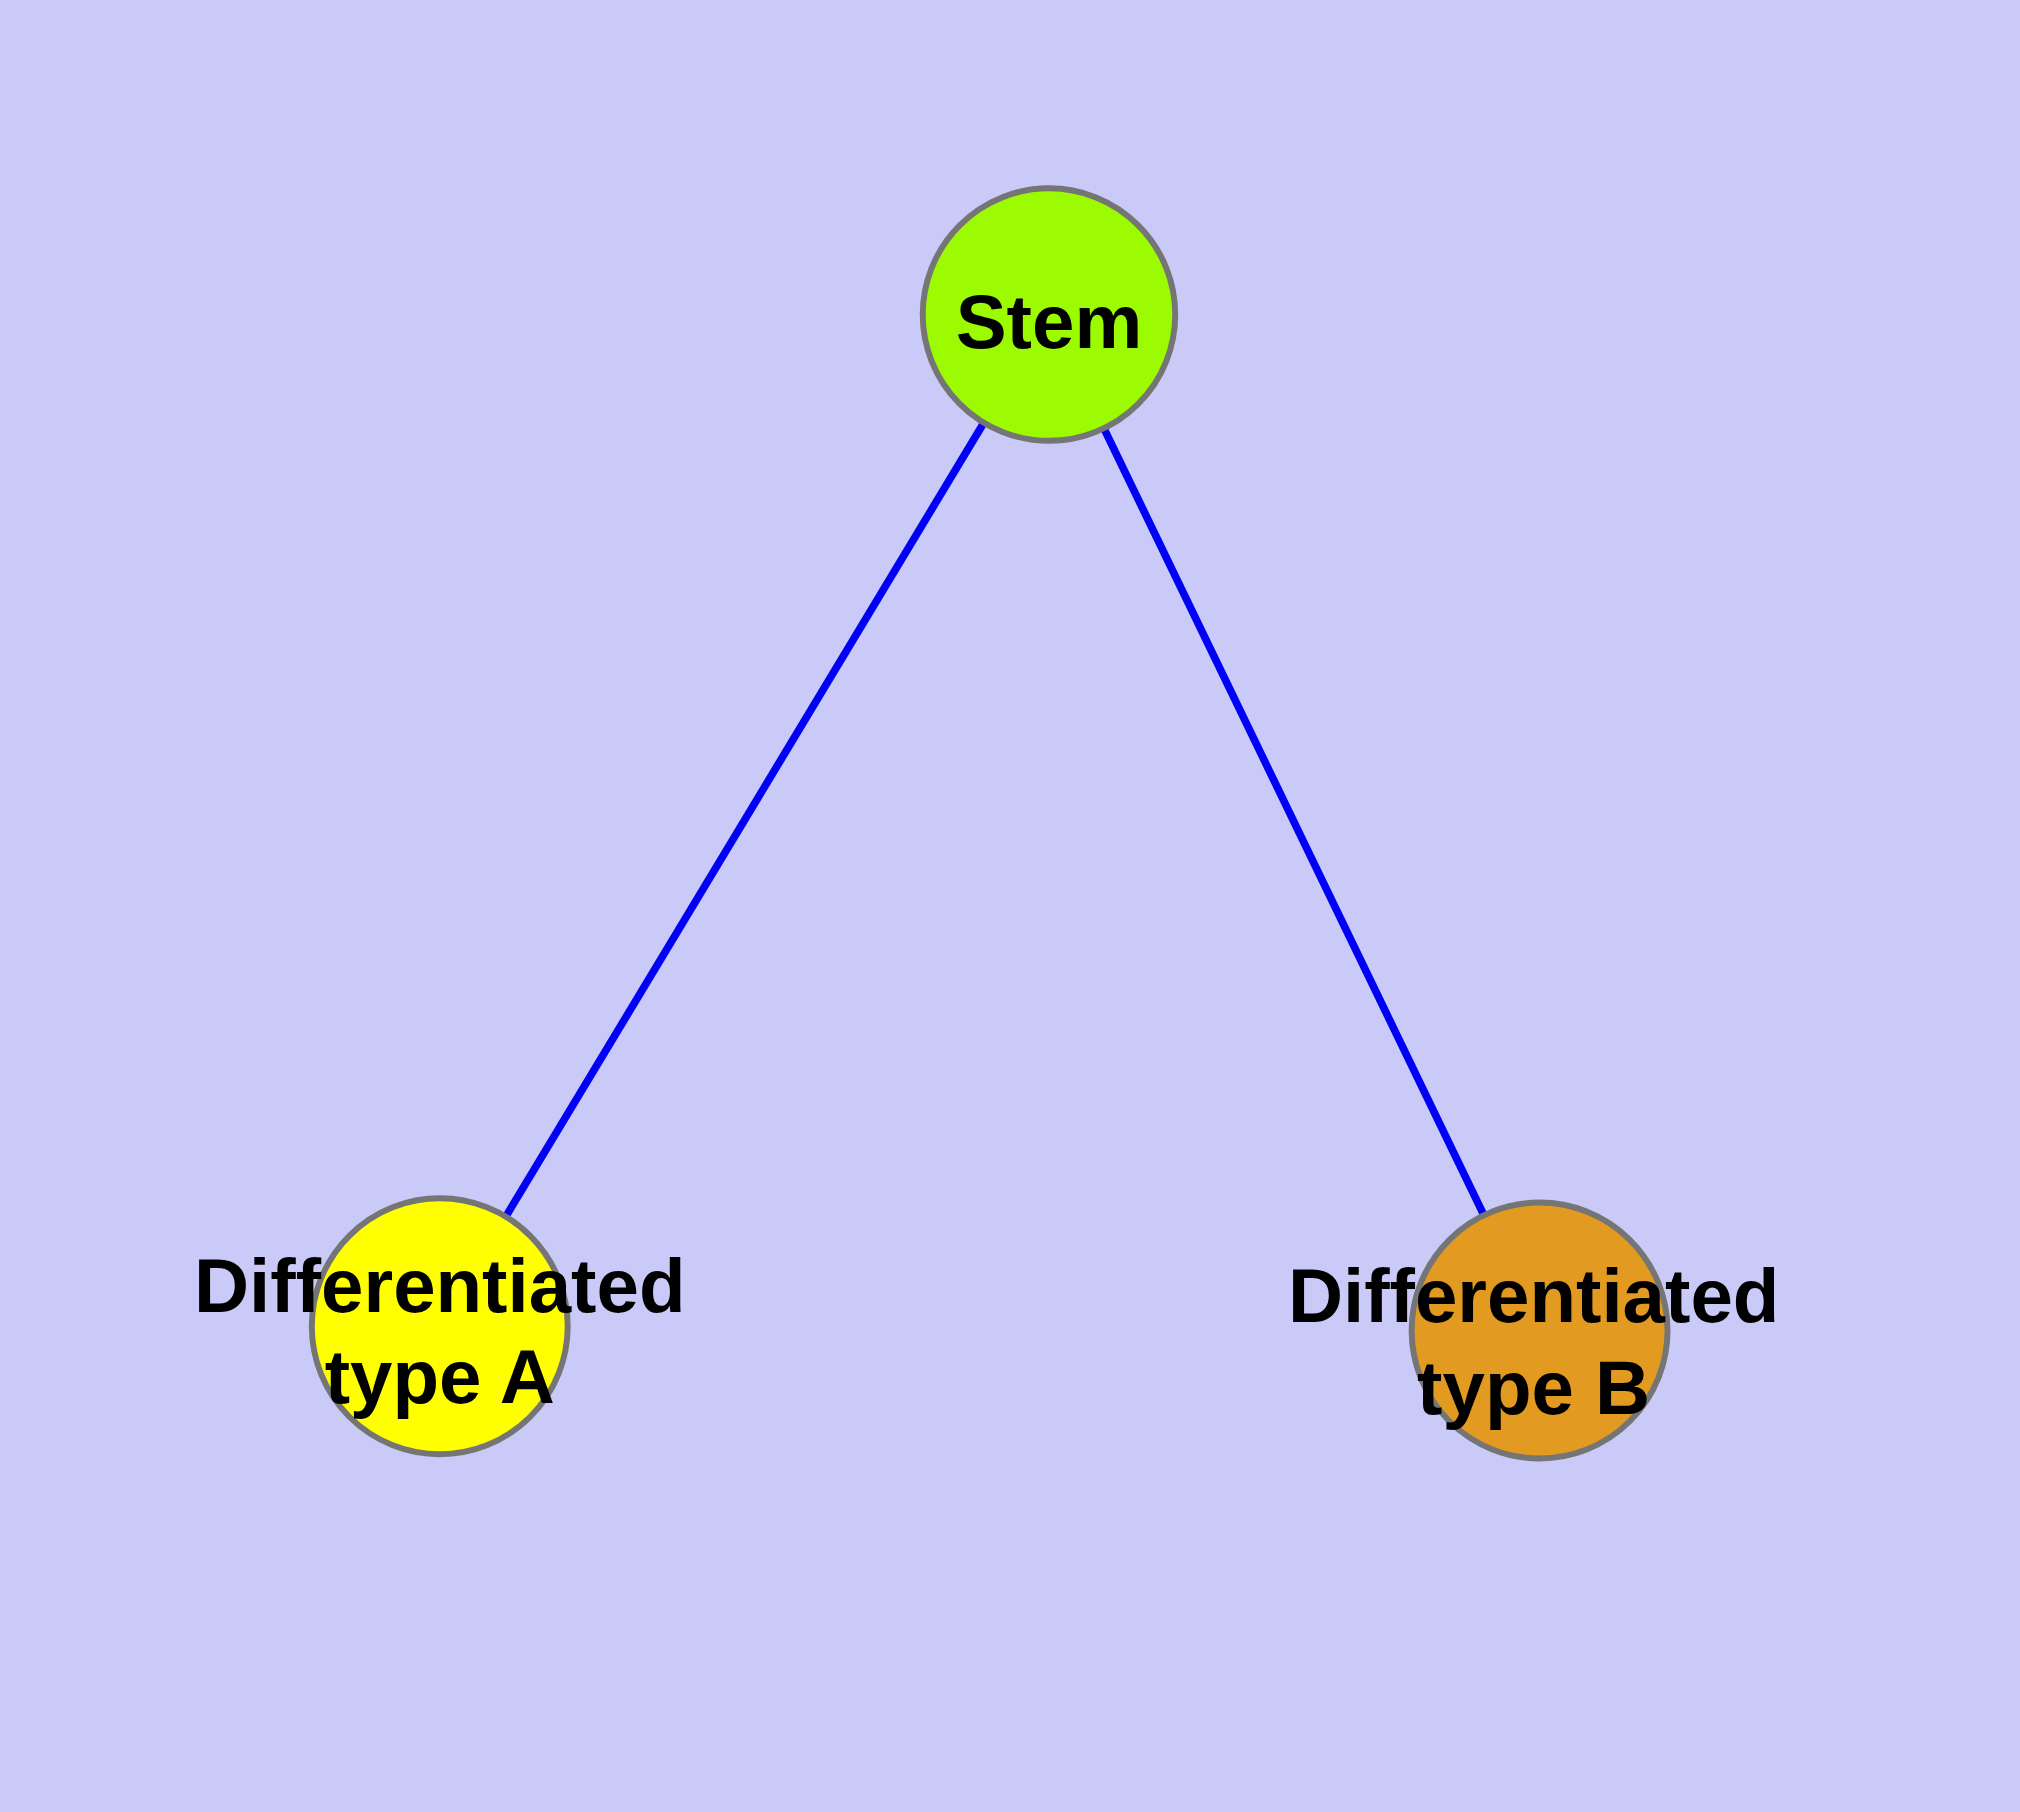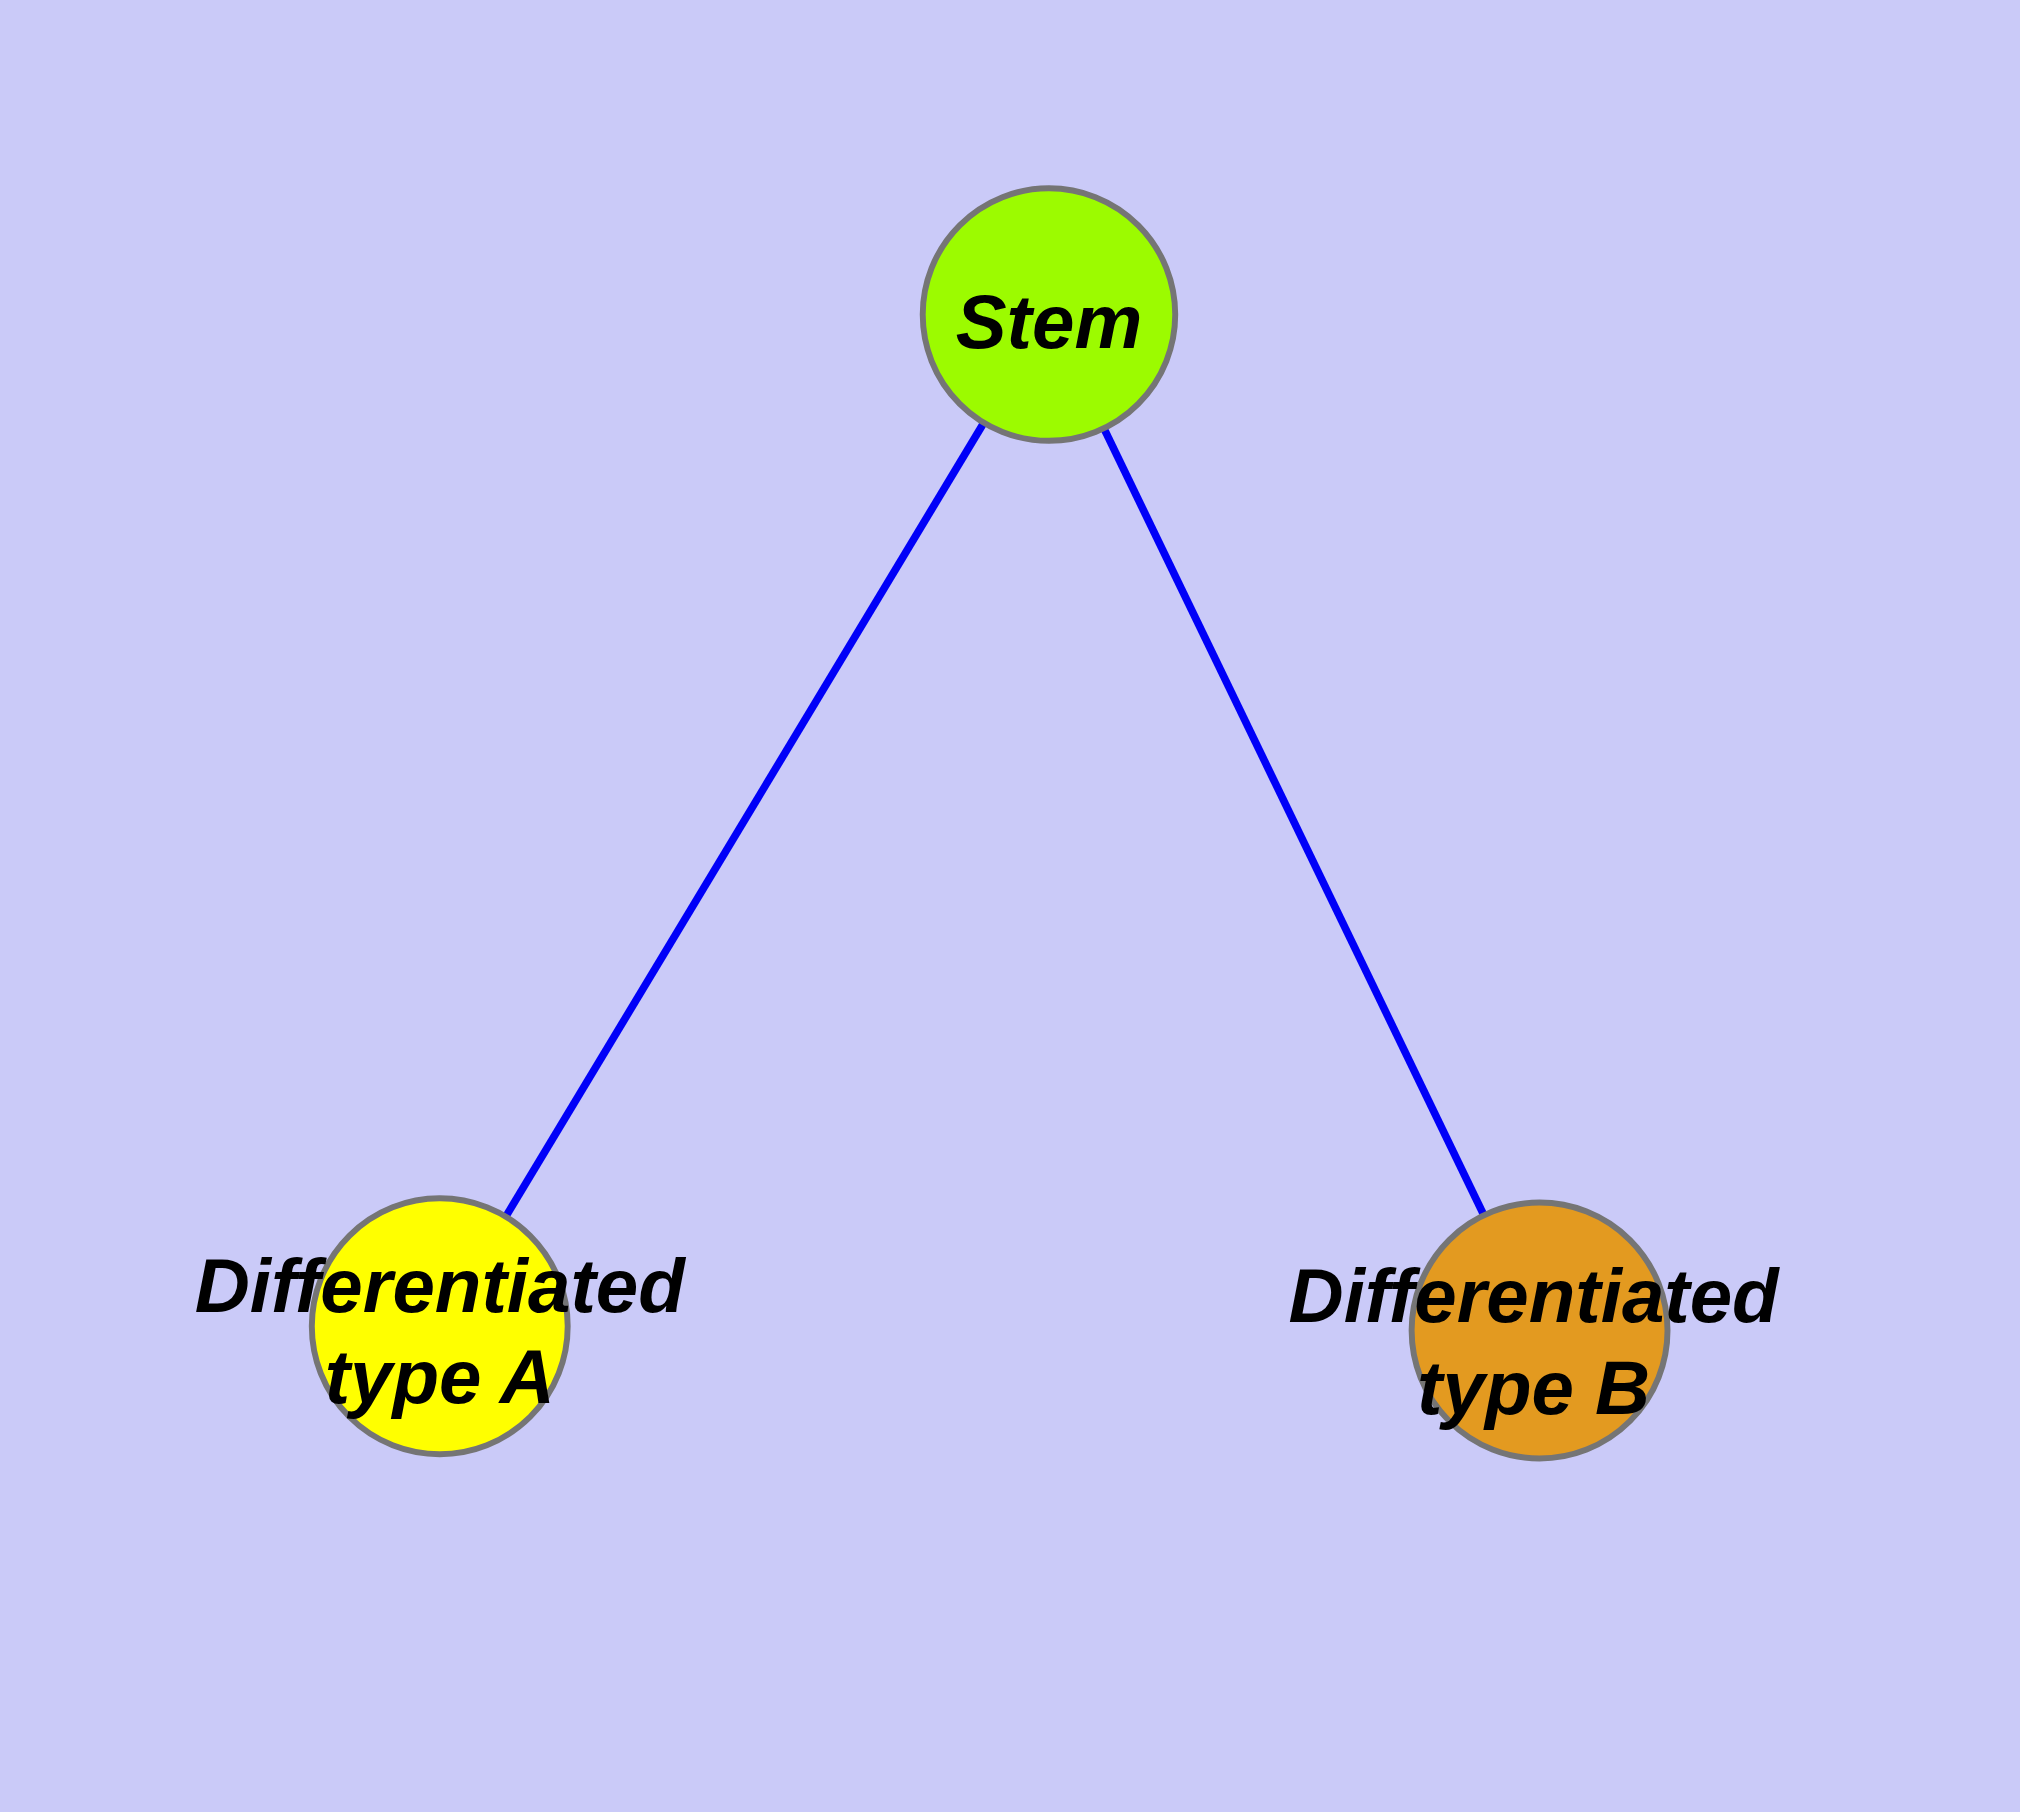--- a/index.html
+++ b/index.html
@@ -5,21 +5,20 @@
   html, body {
     margin: 0;
     padding: 0;
     width: 100%;
     height: 100%;
     overflow: hidden;
   }
   .diagram-wrap {
     width: 100vw;
     height: 100vh;
-    font-style: italic;
   }
   svg {
     display: block;
     width: 100%;
     height: 100%;
   }
   text.node-label {
     font-family: "Liberation Sans", sans-serif;
     font-weight: bold;
     text-anchor: middle;

